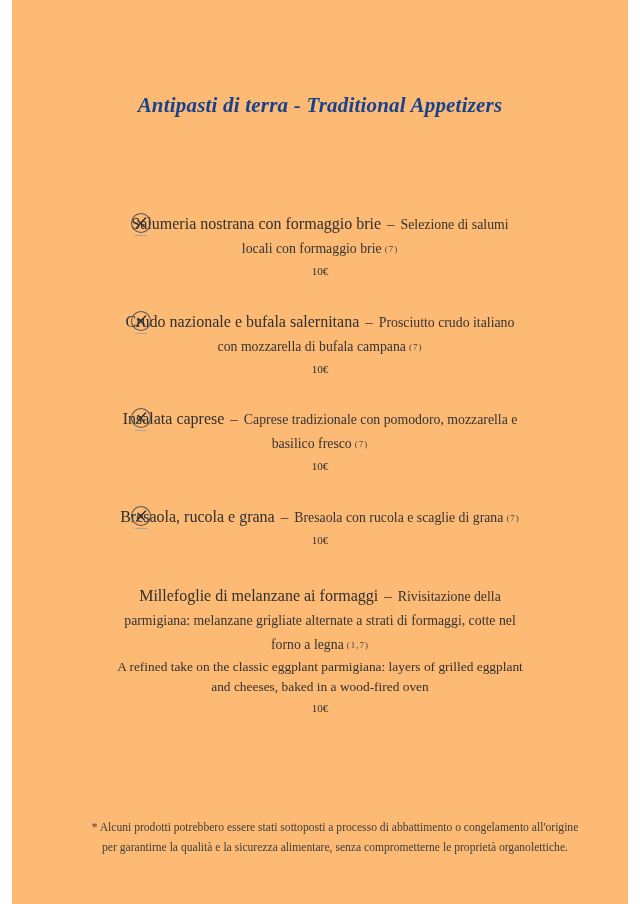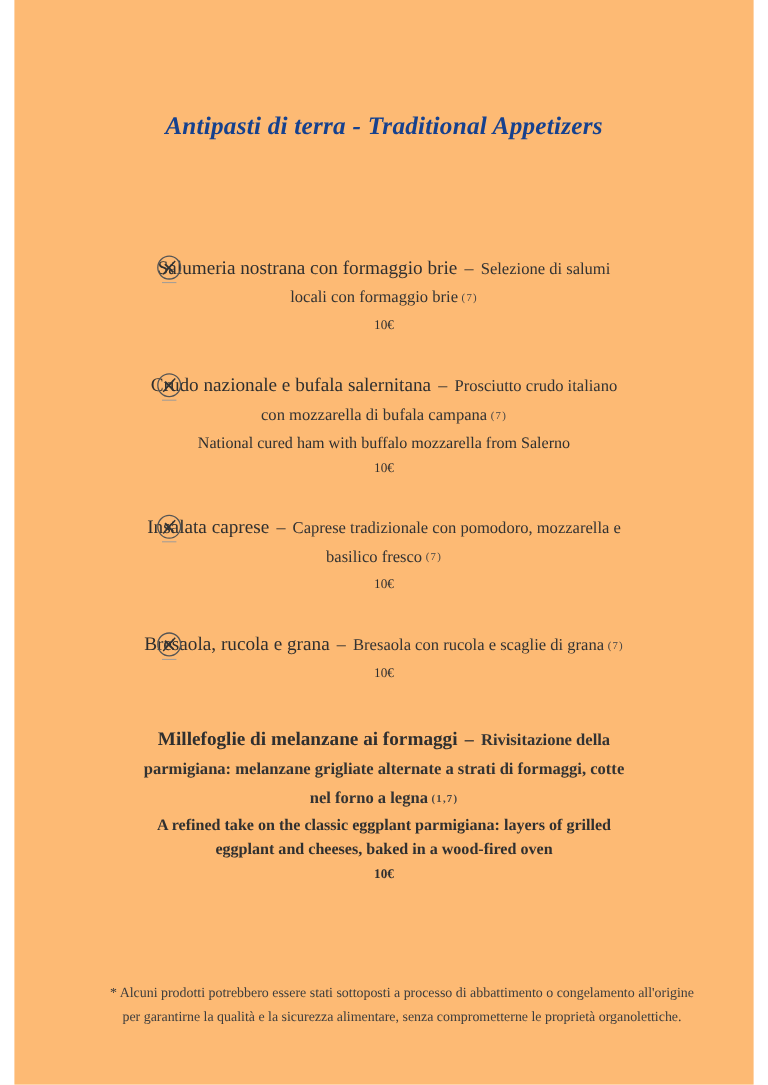--- a/index.html
+++ b/index.html
@@ -120,21 +120,20 @@
           <line x1="7" y1="16.5" x2="17" y2="5.5" stroke="#333" stroke-width="1.2"></line>
           <path d="M8.5 8 L15.5 15" stroke="#333" stroke-width="1.6"></path>
           <path d="M9 13.5 q2 -1 2.5 -3 M11 11.5 q2 -1 2.5 -3 M13 9.5 q2 -1 2.5 -3" fill="none" stroke="#333" stroke-width="1"></path>
           <line x1="6" y1="23.5" x2="18" y2="23.5" class="icon-caption-line"></line>
         </svg>
       </span>
       <div class="item-text">
         <span class="item-name">Crudo nazionale e bufala salernitana</span>
         <span class="dash">–</span>
         <span class="desc-it">Prosciutto crudo italiano con mozzarella di bufala campana</span><span class="allergen">(7)</span>
-        <div class="desc-en">National cured ham with buffalo mozzarella from Salerno</div>
         <div class="price">10€</div>
       </div>
     </div>
 
     <div class="menu-item">
       <span class="gf-icon">
         <svg width="24" height="27" viewBox="0 0 24 27">
           <circle cx="12" cy="11" r="9.5" fill="none" stroke="#555" stroke-width="1.1"></circle>
           <line x1="7" y1="16.5" x2="17" y2="5.5" stroke="#333" stroke-width="1.2"></line>
           <path d="M8.5 8 L15.5 15" stroke="#333" stroke-width="1.6"></path>
@@ -161,21 +160,21 @@
         </svg>
       </span>
       <div class="item-text">
         <span class="item-name">Bresaola, rucola e grana</span>
         <span class="dash">–</span>
         <span class="desc-it">Bresaola con rucola e scaglie di grana</span><span class="allergen">(7)</span>
         <div class="price">10€</div>
       </div>
     </div>
 
-    <div class="menu-item" style="margin-top:36px;font-weight:bold;">
+    <div class="menu-item" style="margin-top:36px;">
       <div class="item-text">
         <span class="item-name">Millefoglie di melanzane ai formaggi</span>
         <span class="dash">–</span>
         <span class="desc-it">Rivisitazione della parmigiana: melanzane grigliate alternate a strati di formaggi, cotte nel forno a legna</span><span class="allergen">(1,7)</span>
         <div class="desc-en">A refined take on the classic eggplant parmigiana: layers of grilled eggplant and cheeses, baked in a wood-fired oven</div>
         <div class="price">10€</div>
       </div>
     </div>
 
   </div>

